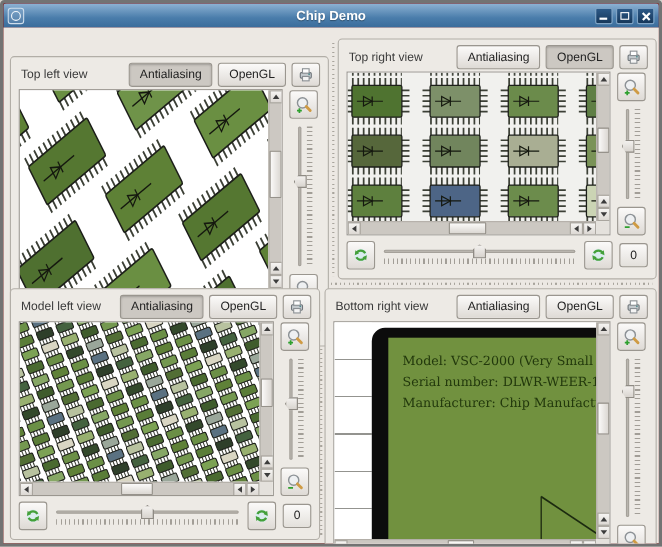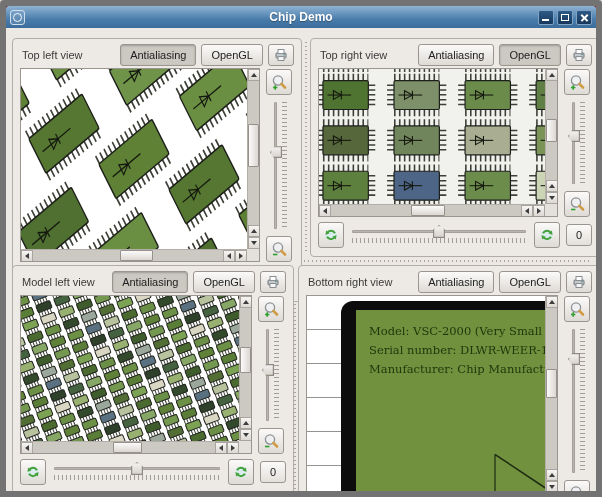--- a/index.html
+++ b/index.html
@@ -1,16 +1,16 @@
 <!DOCTYPE html>
 <html><head>
 <meta charset="utf-8">
 <style>
   html,body{margin:0;padding:0;background:#d8d4ce;font-family:"Liberation Sans",sans-serif;}
-  .win{position:relative;width:602px;height:497px;border:6px solid #737373;box-sizing:border-box;background:#7f1d1d;border-radius:4px 4px 0 0;overflow:hidden;text-decoration:underline;}
+  .win{position:relative;width:602px;height:497px;border:3px solid #737373;box-sizing:border-box;background:#7f1d1d;border-radius:4px 4px 0 0;overflow:hidden;text-decoration:underline;}
   
   .titlebar{position:relative;height:22px;background:linear-gradient(#8fb3d4,#4a7dab 60%,#3a6c9b);border-bottom:1px solid #27507c;display:flex;align-items:center;padding:0 4px;border-radius:3px 3px 0 0;}
   .appicon{width:15px;height:15px;border:1px solid #cfdeec;border-radius:3px;background:linear-gradient(#7ba3c8,#537fa9);display:flex;align-items:center;justify-content:center;box-sizing:border-box;}
   .appicon i{display:block;width:7px;height:7px;border:1.5px solid #f1f6fa;border-radius:50%;}
   .wtitle{position:absolute;left:0;right:0;text-align:center;color:#fff;font-weight:bold;font-size:12px;text-shadow:0 1px 1px rgba(0,0,0,.35);pointer-events:none;}
   .wbtns{margin-left:auto;display:flex;gap:3px;}
   .wbtn{width:16px;height:15px;background:linear-gradient(#2c5987,#16375a);border:1px solid #7fa3c4;border-radius:2px;position:relative;box-sizing:border-box;}
   .wbtn .min{position:absolute;left:3px;bottom:3px;width:7px;height:2px;background:#fff;}
   .wbtn .max{position:absolute;left:3px;top:3px;width:8px;height:7px;border:1.6px solid #fff;box-sizing:border-box;}
   .wbtn .x1,.wbtn .x2{position:absolute;left:2.5px;top:6px;width:9px;height:1.8px;background:#fff;}
@@ -88,21 +88,21 @@
         </div>
     </div>
   </div>
 
   <div class="content">
 
     <div class="dots-h" style="left:6px;right:6px;top:232px;"></div>
     <div class="dots-v" style="top:14px;height:212px;left:299px;"></div>
     <div class="dots-v" style="top:240px;height:222px;left:288px;"></div>
 
-    <div class="group" style="left:6px;top:10px;width:290px;height:264px;">
+    <div class="group" style="left:6px;top:26px;width:290px;height:264px;">
       <div class="ghead">
         <span class="glabel">Top left view</span>
         <button class="qbtn aa checked">Antialiasing</button>
         <button class="qbtn gl">OpenGL</button>
         <button class="qbtn icon">
           <svg width="16" height="16" viewBox="0 0 16 16">
               <rect x="3" y="6" width="10" height="5" rx="1" fill="#c3c9cd" stroke="#6e7479"></rect>
               <rect x="5" y="2.5" width="6" height="4" fill="#fff" stroke="#8a8f93"></rect>
               <rect x="5" y="9.5" width="6" height="4" fill="#f4f4f4" stroke="#8a8f93"></rect>
               <circle cx="11" cy="7.5" r="0.8" fill="#4e8a8d"></circle>

